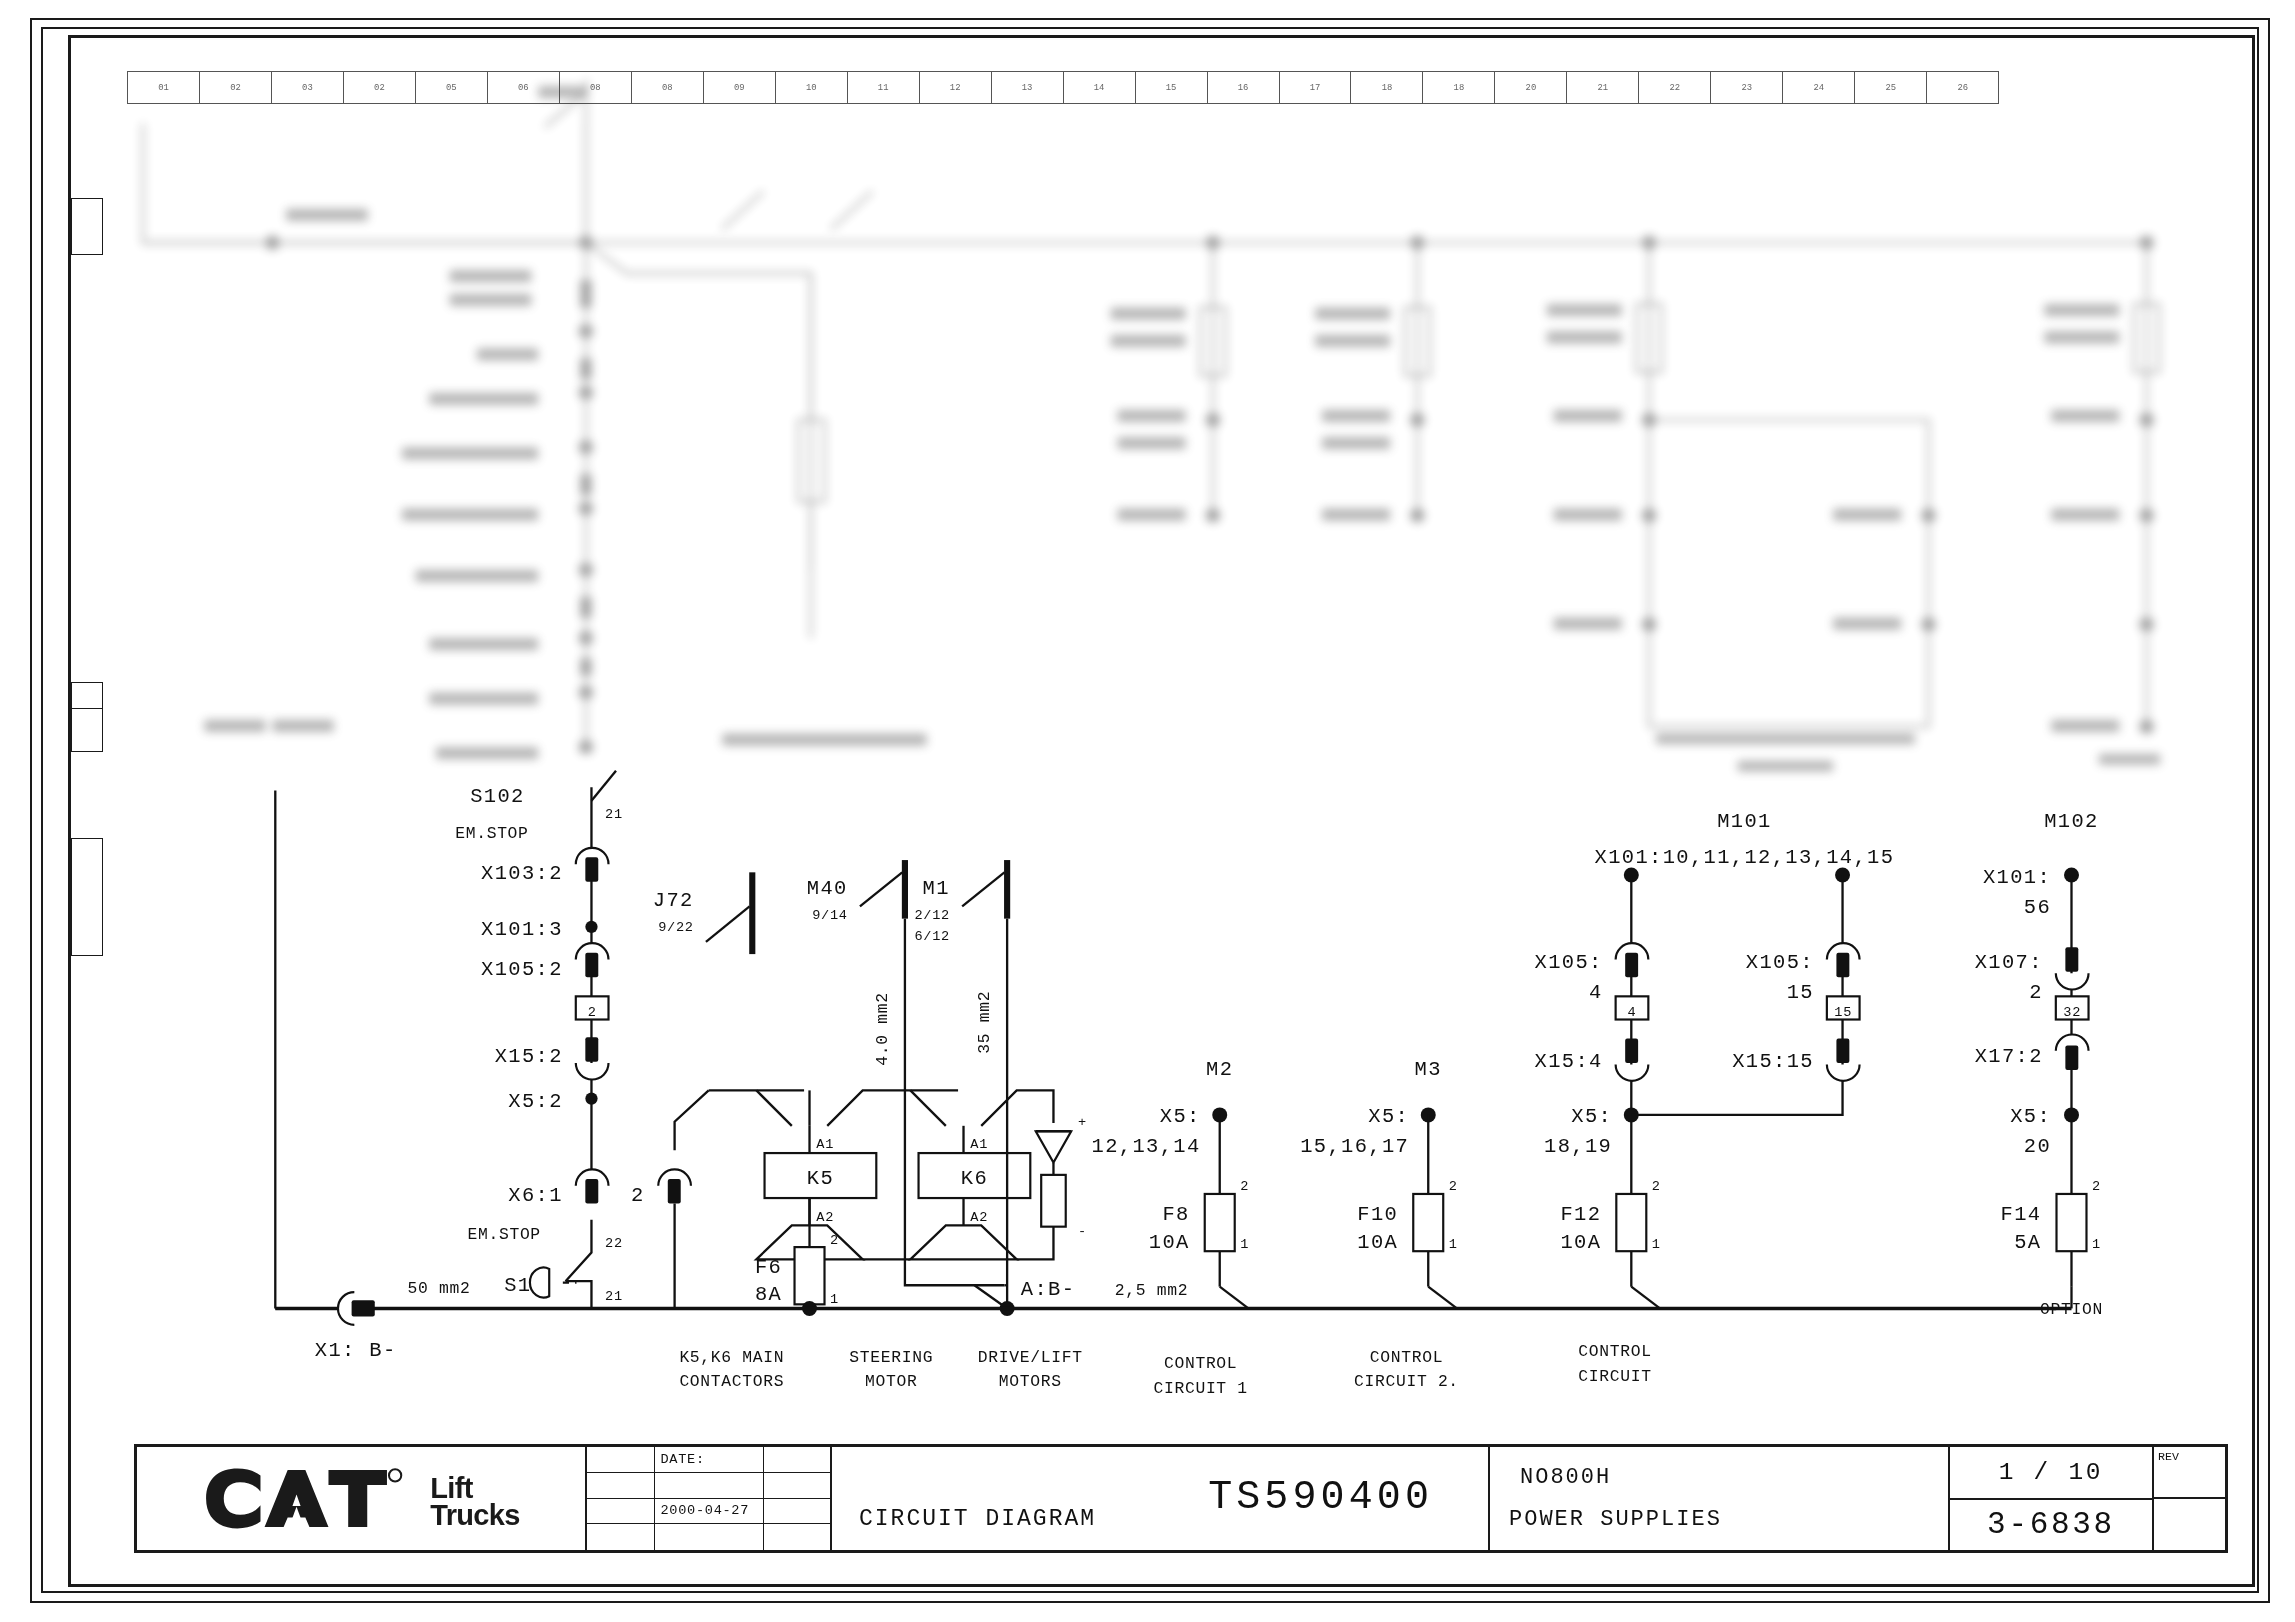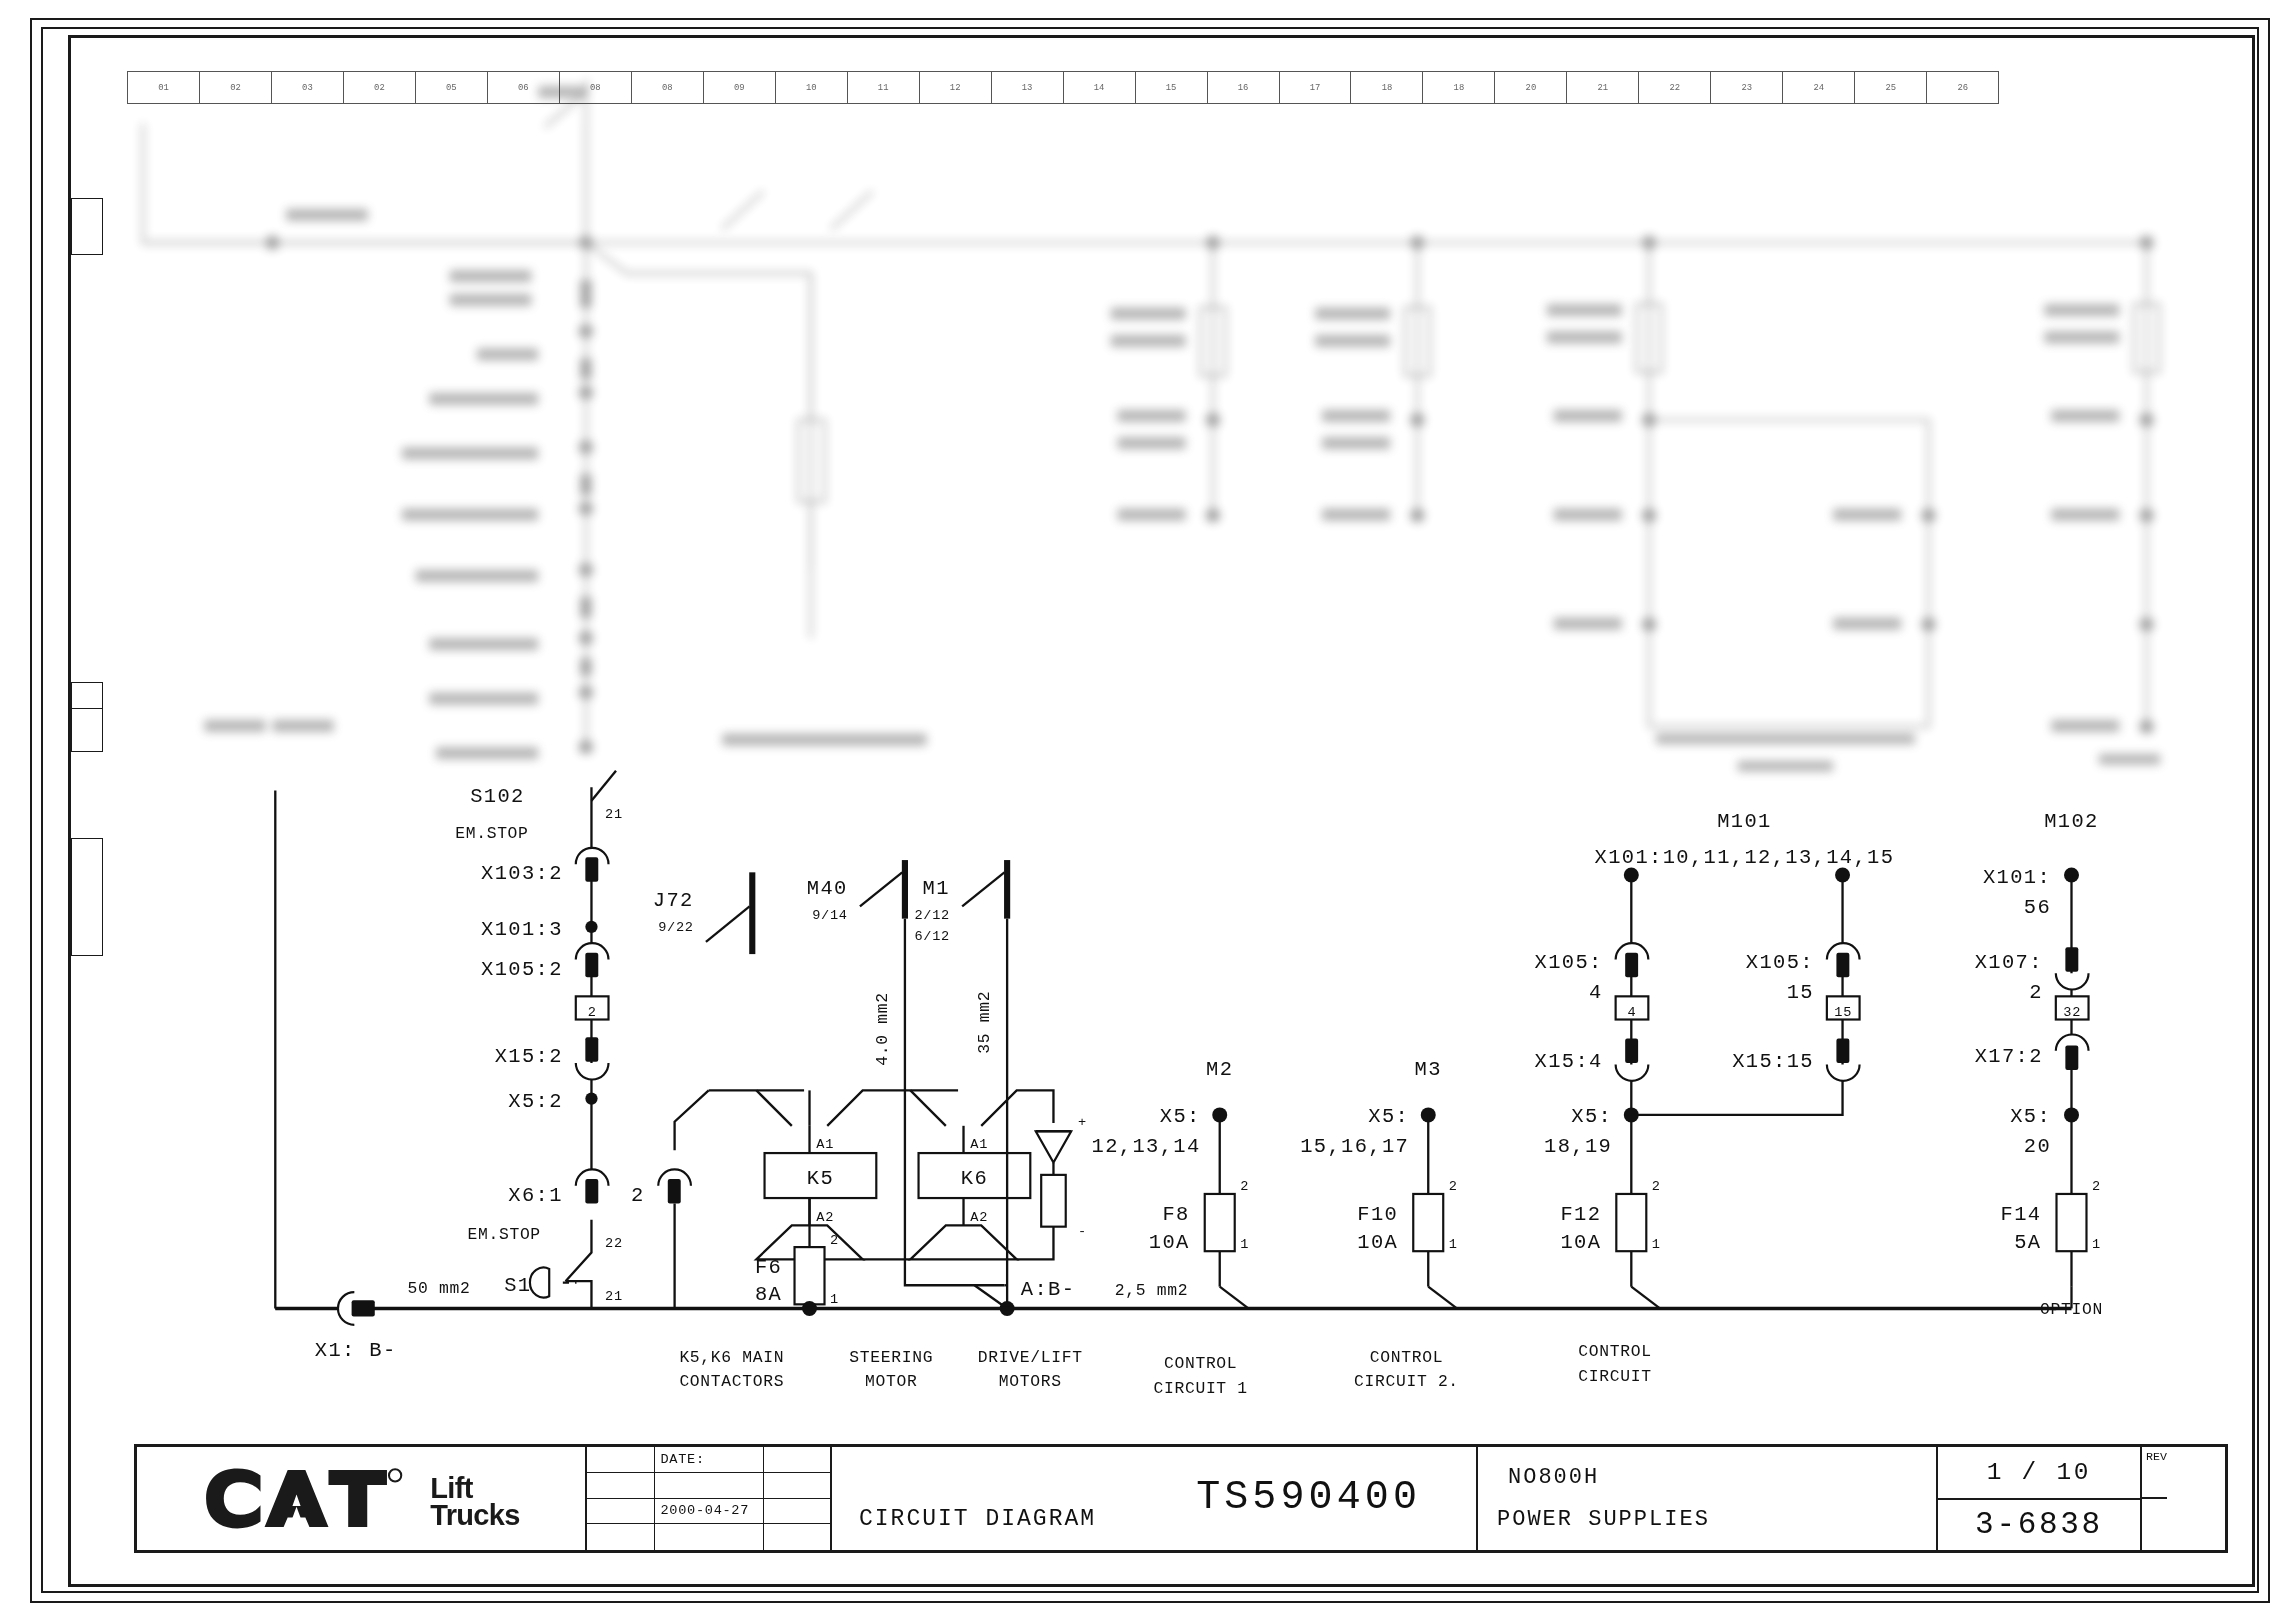--- a/index.html
+++ b/index.html
@@ -72,21 +72,21 @@
 
   .tb-model{width:460px;position:relative;}
   .tb-model .m1{position:absolute;left:30px;top:17.7px;font-size:22px;letter-spacing:2px;}
   .tb-model .m2{position:absolute;left:19px;bottom:17.7px;font-size:22px;letter-spacing:2px;}
 
   .tb-sheet{width:204px;display:flex;flex-direction:column;}
   .tb-sheet .sh-top{flex:1;display:flex;align-items:center;justify-content:center;
                     border-bottom:2.7px solid #1a1a1a;font-size:24.5px;letter-spacing:2.7px;}
   .tb-sheet .sh-bot{flex:1;display:flex;align-items:center;justify-content:center;
                     font-size:31px;letter-spacing:2.7px;}
-  .tb-revcol{width:83px;display:flex;flex-direction:row;}
+  .tb-revcol{width:71px;display:flex;flex-direction:column;}
   .tb-revcol .rv-lbl{height:50%;border-bottom:2.7px solid #1a1a1a;font-size:11.6px;
                      padding:2.7px 0 0 4.1px;box-sizing:border-box;}
   .tb-revcol .rv-val{height:50%;}
 </style>
 </head>
 <body>
 
 <div class="sheet">
 
   <div class="frame-outer"></div>

